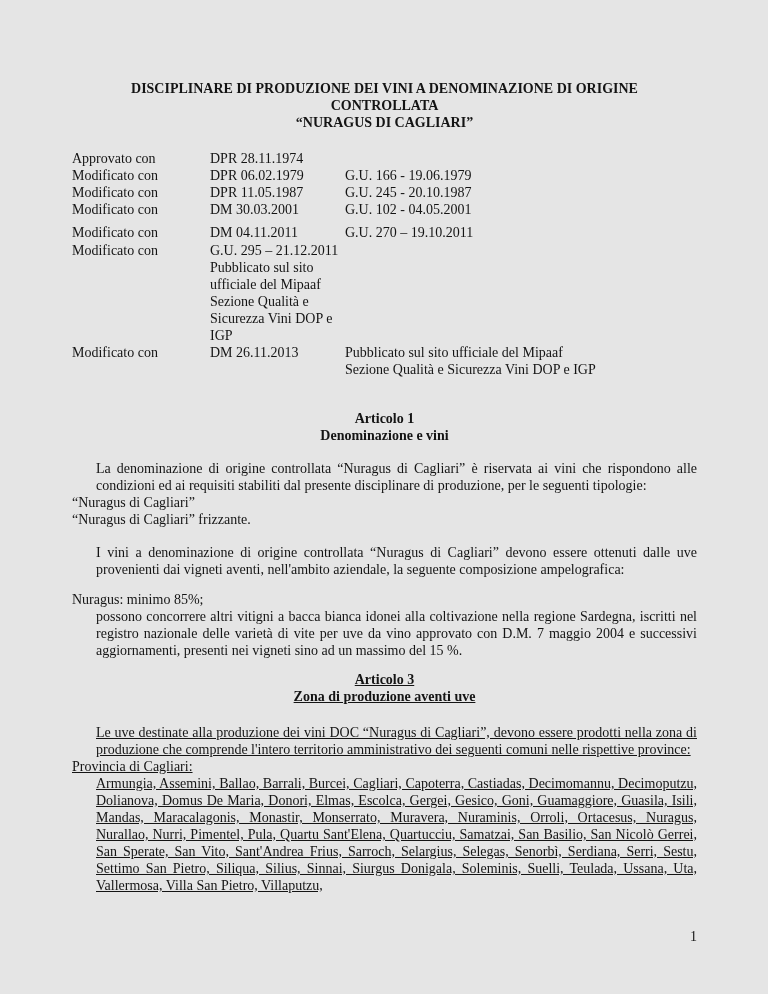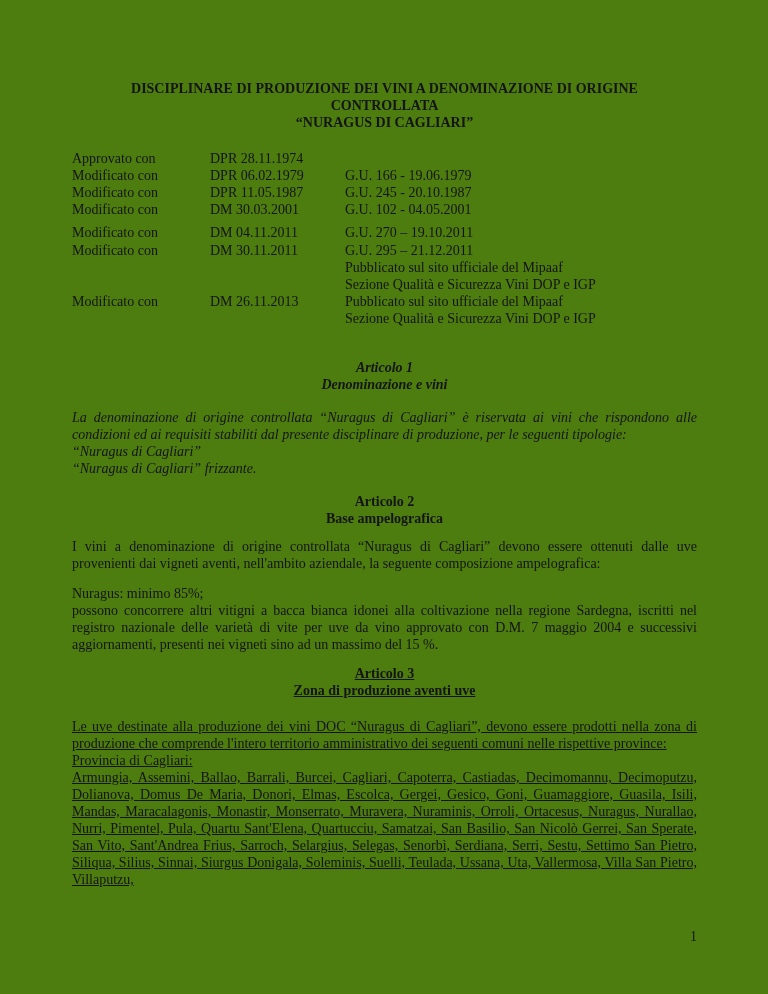--- a/index.html
+++ b/index.html
@@ -8,35 +8,35 @@
     width: 768px; height: 994px;
     font-family: "Liberation Serif", serif;
     font-size: 14px; line-height: 17px;
     color: #141414;
     overflow: hidden;
   }
   .page {
     position: relative;
     width: 768px; height: 994px;
     padding: 80px 71px 0 72px;
-    background: #4d7c0f;
+    background: #e5e5e5;
   }
   .doc-title { text-align: center; font-weight: bold; }
   .approvals { margin-top: 19px; }
   .arow { display: grid; grid-template-columns: 138px 135px 1fr; }
   .arow.gap6 { margin-top: 6px; }
   .arow.gap1 { margin-top: 1px; }
   .article .art-head { text-align: center; font-weight: bold; }
-  .art1 { margin-top: 32px; font-style: italic; }
+  .art1 { margin-top: 32px; }
   .art1 .art-head { margin-bottom: 16px; }
   .art2 { margin-top: 16px; }
   .art2 .art-head { margin-bottom: 11px; }
   .art3 { margin-top: 12px; text-decoration: underline; }
   .art3 .art-head { margin-bottom: 19px; }
-  p.just { text-align: justify; text-align-last: left; }
+  p.just { text-align: justify; text-align-last: left; margin-left: 24px; }
   .mt13 { margin-top: 13px; }
   .page-num { position: absolute; top: 928px; right: 71px; }
 </style>
 </head>
 <body>
 
 <div class="page">
 
   <header class="doc-title">
     <div>DISCIPLINARE DI PRODUZIONE DEI VINI A DENOMINAZIONE DI ORIGINE</div>
@@ -72,21 +72,20 @@
     </div>
     <div class="arow gap6">
       <span>Modificato con</span>
       <span>DM 04.11.2011</span>
       <span>
         <div>G.U. 270 – 19.10.2011</div>
       </span>
     </div>
     <div class="arow gap1">
       <span>Modificato con</span>
-      <span>DM 30.11.2011</span>
       <span>
         <div>G.U. 295 – 21.12.2011</div>
         <div>Pubblicato sul sito ufficiale del Mipaaf</div>
         <div>Sezione Qualità e Sicurezza Vini DOP e IGP</div>
       </span>
     </div>
     <div class="arow">
       <span>Modificato con</span>
       <span>DM 26.11.2013</span>
       <span>
@@ -100,24 +99,20 @@
     <div class="art-head">
       <div>Articolo 1</div>
       <div>Denominazione e vini</div>
     </div>
     <p class="just">La denominazione di origine controllata “Nuragus di Cagliari” è riservata ai vini che rispondono alle condizioni ed ai requisiti stabiliti dal presente disciplinare di produzione, per le seguenti tipologie:</p>
     <p>“Nuragus di Cagliari”</p>
     <p>“Nuragus di Cagliari” frizzante.</p>
   </section>
 
   <section class="article art2">
-    <div class="art-head">
-      <div>Articolo 2</div>
-      <div>Base ampelografica</div>
-    </div>
     <p class="just">I vini a denominazione di origine controllata “Nuragus di Cagliari” devono essere ottenuti dalle uve provenienti dai vigneti aventi, nell'ambito aziendale, la seguente composizione ampelografica:</p>
     <p class="mt13">Nuragus: minimo 85%;</p>
     <p class="just">possono concorrere altri vitigni a bacca bianca idonei alla coltivazione nella regione Sardegna, iscritti nel registro nazionale delle varietà di vite per uve da vino approvato con D.M. 7 maggio 2004 e successivi aggiornamenti, presenti nei vigneti sino ad un massimo del 15 %.</p>
   </section>
 
   <section class="article art3">
     <div class="art-head">
       <div>Articolo 3</div>
       <div>Zona di produzione aventi uve</div>
     </div>

